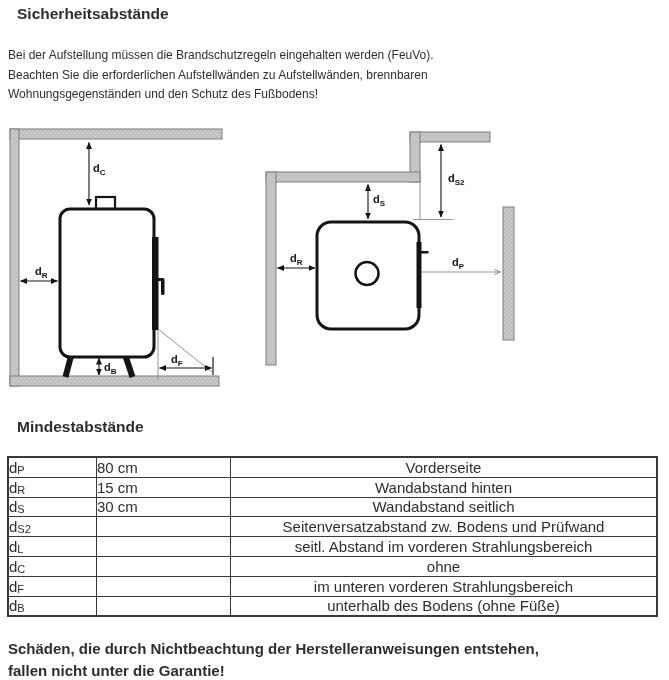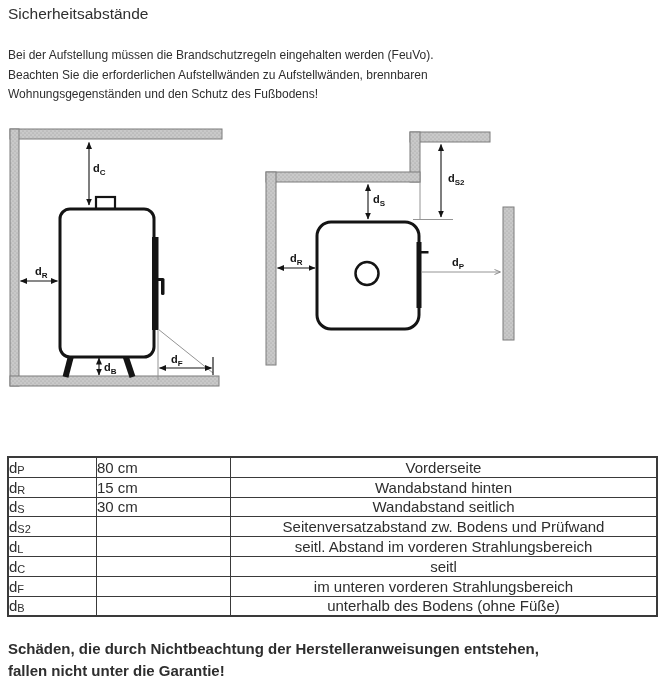--- a/index.html
+++ b/index.html
@@ -1,18 +1,18 @@
 <!DOCTYPE html>
 <html><head>
 <meta charset="utf-8">
 <style>
   html,body{margin:0;padding:0;background:#fff;}
   .page{position:relative;width:669px;height:680px;background:#ffffff;
         font-family:"Liberation Sans",sans-serif;color:#2e2e2e;overflow:hidden;}
-  .heading{position:absolute;font-weight:normal;font-size:15.5px;white-space:nowrap;}
+  .heading{position:absolute;font-weight:bold;font-size:15.5px;white-space:nowrap;margin-left:9px;}
   #title{left:8px;top:5px;}
   #intro{position:absolute;left:8px;top:46px;font-size:12px;line-height:19.5px;white-space:nowrap;}
   #section-title{left:8px;top:418px;}
   #warning{position:absolute;left:8px;top:638px;font-weight:bold;font-size:15px;line-height:21.5px;white-space:nowrap;}
   svg.diagram{position:absolute;left:0;top:118px;}
   .wall{stroke:#7d7d7d;stroke-width:1;}
   .stove{fill:#ffffff;stroke:#141414;stroke-width:3;}
   .thick{stroke:#141414;}
   .arr{stroke:#141414;stroke-width:1.1;}
   .thin{stroke:#949494;stroke-width:1;}
@@ -110,20 +110,21 @@
       <text class="dlabel" x="448" y="182"><tspan>d</tspan><tspan class="sub" dy="2.5">S2</tspan></text>
 
       <line class="arr" x1="277.5" y1="268" x2="315" y2="268" marker-start="url(#mStart)" marker-end="url(#mEnd)"></line>
       <text class="dlabel" x="290" y="262"><tspan>d</tspan><tspan class="sub" dy="2.5">R</tspan></text>
 
       <line class="thin" x1="421.5" y1="272" x2="500" y2="272" marker-end="url(#mEndGray)"></line>
       <text class="dlabel" x="452" y="266"><tspan>d</tspan><tspan class="sub" dy="2.5">P</tspan></text>
     </g>
   </svg>
 
+  <div id="section-title" class="heading">Mindestabstände</div>
 
   <table class="dist">
     <tbody>
       <tr>
         <td class="c1"><span>d</span><sub>P</sub></td>
         <td class="c2">80 cm</td>
         <td class="c3">Vorderseite</td>
       </tr>
       <tr>
         <td class="c1"><span>d</span><sub>R</sub></td>
@@ -141,21 +142,21 @@
         <td class="c3">Seitenversatzabstand zw. Bodens und Prüfwand</td>
       </tr>
       <tr>
         <td class="c1"><span>d</span><sub>L</sub></td>
         <td class="c2"></td>
         <td class="c3">seitl. Abstand im vorderen Strahlungsbereich</td>
       </tr>
       <tr>
         <td class="c1"><span>d</span><sub>C</sub></td>
         <td class="c2"></td>
-        <td class="c3">seitl</td>
+        <td class="c3">ohne</td>
       </tr>
       <tr>
         <td class="c1"><span>d</span><sub>F</sub></td>
         <td class="c2"></td>
         <td class="c3">im unteren vorderen Strahlungsbereich</td>
       </tr>
       <tr>
         <td class="c1"><span>d</span><sub>B</sub></td>
         <td class="c2"></td>
         <td class="c3">unterhalb des Bodens (ohne Füße)</td>

